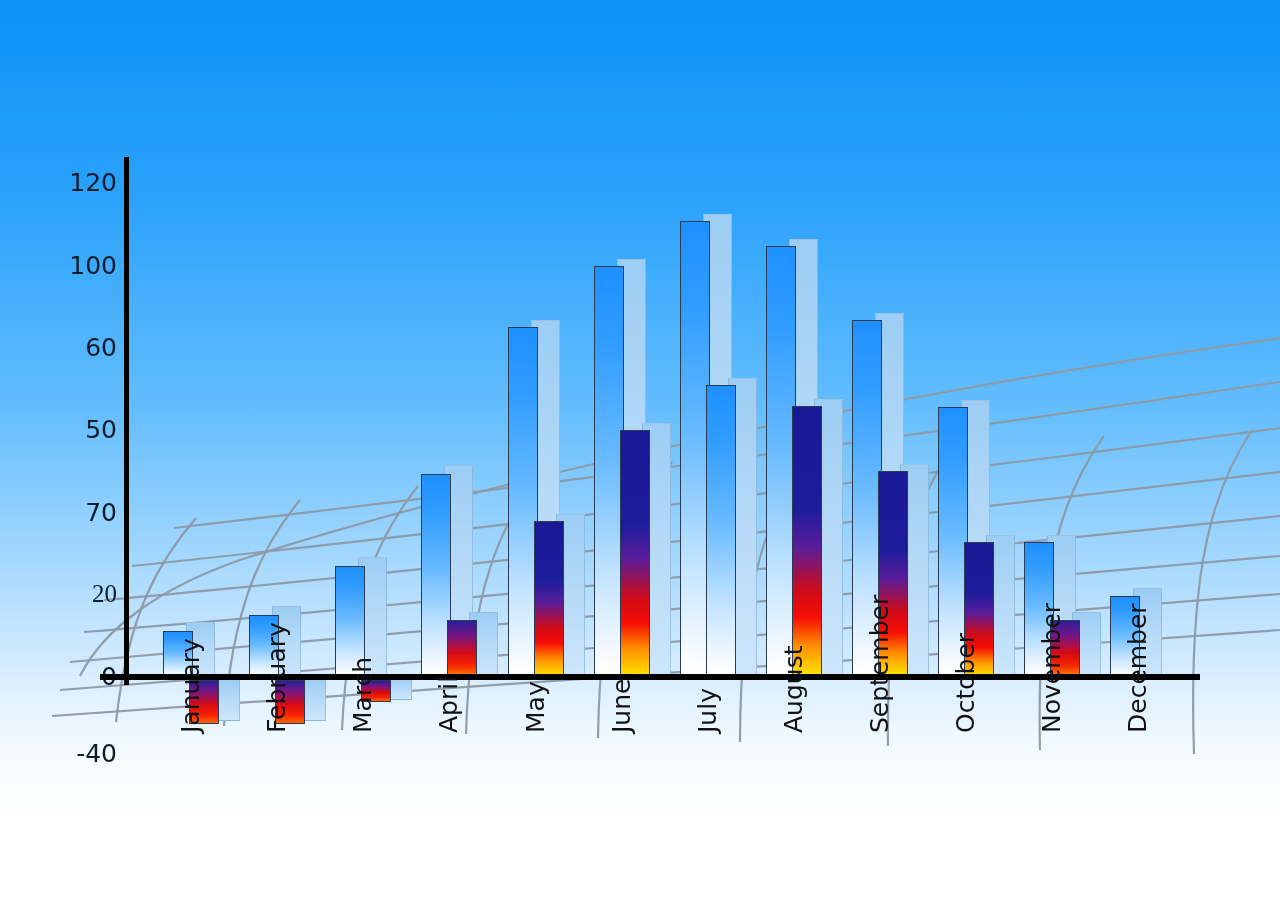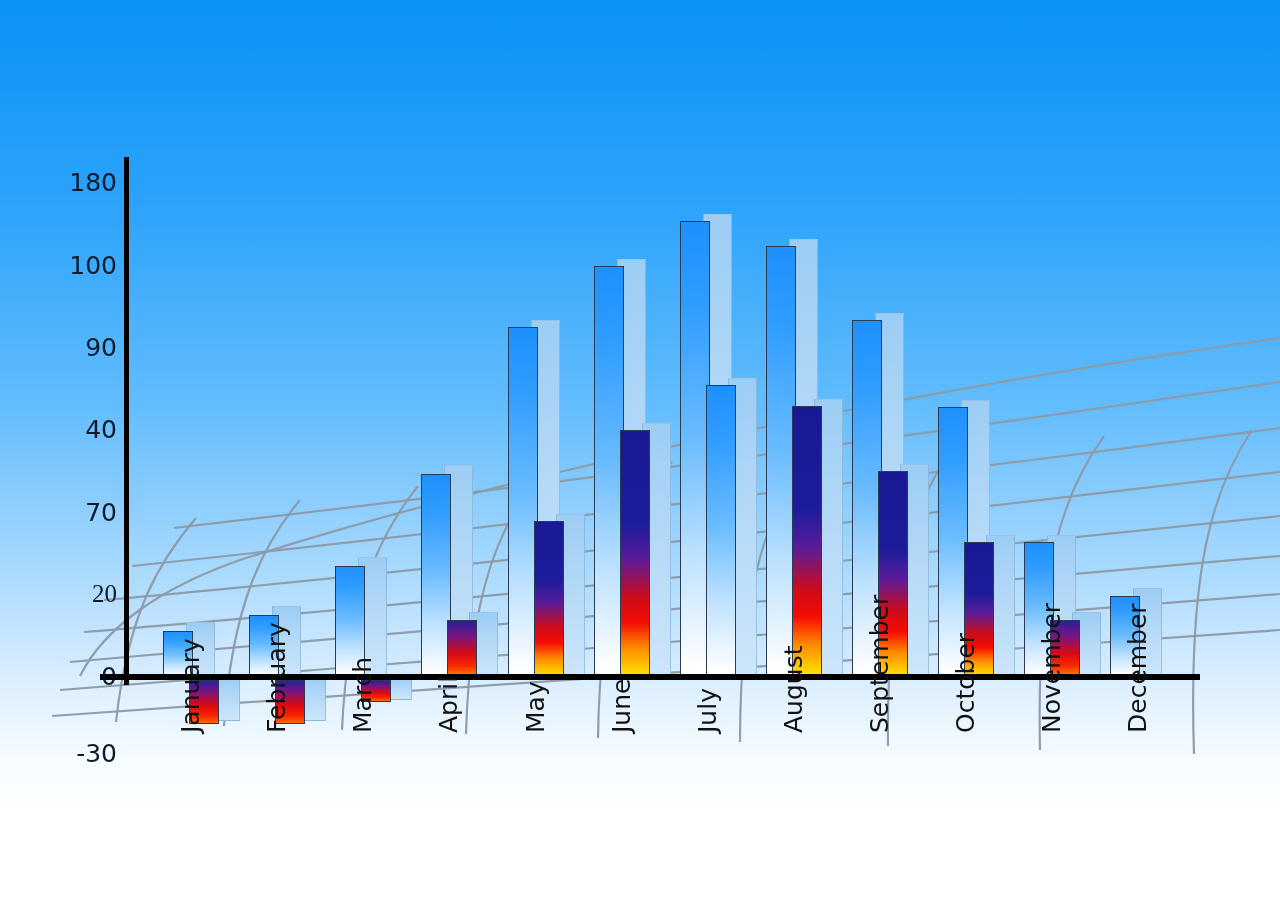--- a/index.html
+++ b/index.html
@@ -88,28 +88,28 @@
       <path d="M1252,430 C1212,490 1188,570 1194,754"></path>
     </g>
   </svg>
 
   <div class="plot">
 
     <div class="axis-line" id="y-axis"></div>
 
     <div class="tick-mark" style="top:674px;"></div>
 
-    <div class="ylabel" style="top:168px;">180</div>
+    <div class="ylabel" style="top:168px;">120</div>
     <div class="ylabel" style="top:251px;">100</div>
-    <div class="ylabel" style="top:333px;">90</div>
-    <div class="ylabel" style="top:415px;">40</div>
+    <div class="ylabel" style="top:333px;">60</div>
+    <div class="ylabel" style="top:415px;">50</div>
     <div class="ylabel" style="top:498px;">70</div>
     <div class="ylabel" style="top:580px;font-family:Liberation Serif, serif;">20</div>
     <div class="ylabel" style="top:662px;">0</div>
-    <div class="ylabel" style="top:739px;">-30</div>
+    <div class="ylabel" style="top:739px;">-40</div>
 
     <div class="bar-back" style="left:186px;top:622px;width:29px;height:56px;"></div>
     <div class="bar-back" style="left:211px;top:678px;width:29px;height:43px;"></div>
 
     <div class="bar-back" style="left:272px;top:606px;width:29px;height:72px;"></div>
     <div class="bar-back" style="left:297px;top:678px;width:29px;height:43px;"></div>
 
     <div class="bar-back" style="left:358px;top:557px;width:29px;height:121px;"></div>
     <div class="bar-back" style="left:383px;top:678px;width:29px;height:22px;"></div>
 

